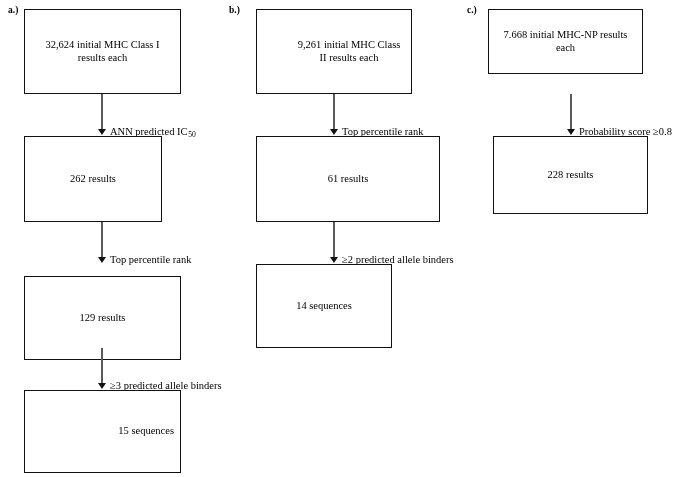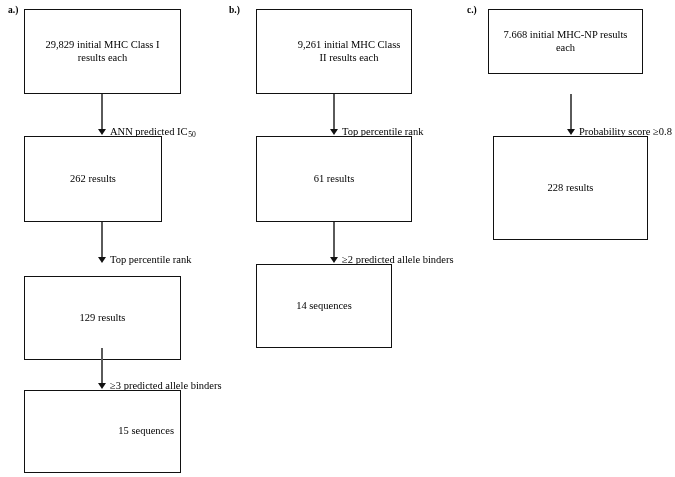--- a/index.html
+++ b/index.html
@@ -77,21 +77,21 @@
   }
 </style>
 </head>
 <body>
 
 <div id="figure">
 
   <div class="panel-label" style="left:8px; top:6px;">a.)</div>
 
   <div class="flow-box" style="left:24px; top:9px; width:157px; height:85px;">
-    <span class="box-text">29,829 initial MHC Class I results each</span>
+    <span class="box-text">32,624 initial MHC Class I results each</span>
   </div>
 
   <div class="connector" style="left:101px; top:94px; height:36px;"></div>
   <div class="arrowhead" style="left:97.5px; top:129px;"></div>
   <div class="edge-label" style="left:110px; top:106px;">
     <span>ANN predicted IC</span><sub>50</sub>
   </div>
 
   <div class="flow-box" style="left:24px; top:136px; width:138px; height:86px;">
     <span class="box-text">262 results</span>
@@ -122,21 +122,21 @@
   <div class="flow-box" style="left:256px; top:9px; width:156px; height:85px;padding-left:36px;">
     <span class="box-text">9,261 initial MHC Class II results each</span>
   </div>
 
   <div class="connector" style="left:333px; top:94px; height:36px;"></div>
   <div class="arrowhead" style="left:329.5px; top:129px;"></div>
   <div class="edge-label" style="left:342px; top:106px;">
     <span>Top percentile rank</span>
   </div>
 
-  <div class="flow-box" style="left:256px; top:136px; width:156px; height:86px;">
+  <div class="flow-box" style="left:256px; top:136px; width:184px; height:86px;">
     <span class="box-text">61 results</span>
   </div>
 
   <div class="connector" style="left:333px; top:222px; height:36px;"></div>
   <div class="arrowhead" style="left:329.5px; top:257px;"></div>
   <div class="edge-label" style="left:342px; top:234px;">
     <span>≥2 predicted allele binders</span>
   </div>
 
   <div class="flow-box" style="left:256px; top:264px; width:136px; height:84px;">
@@ -148,17 +148,17 @@
   <div class="flow-box" style="left:488px; top:9px; width:155px; height:65px;">
     <span class="box-text">7.668 initial MHC-NP results each</span>
   </div>
 
   <div class="connector" style="left:570px; top:94px; height:36px;"></div>
   <div class="arrowhead" style="left:566.5px; top:129px;"></div>
   <div class="edge-label" style="left:579px; top:106px;">
     <span>Probability score ≥0.8</span>
   </div>
 
-  <div class="flow-box" style="left:493px; top:136px; width:155px; height:104px;">
+  <div class="flow-box" style="left:493px; top:136px; width:155px; height:78px;">
     <span class="box-text">228 results</span>
   </div>
 
 </div>
 
 </body></html>

